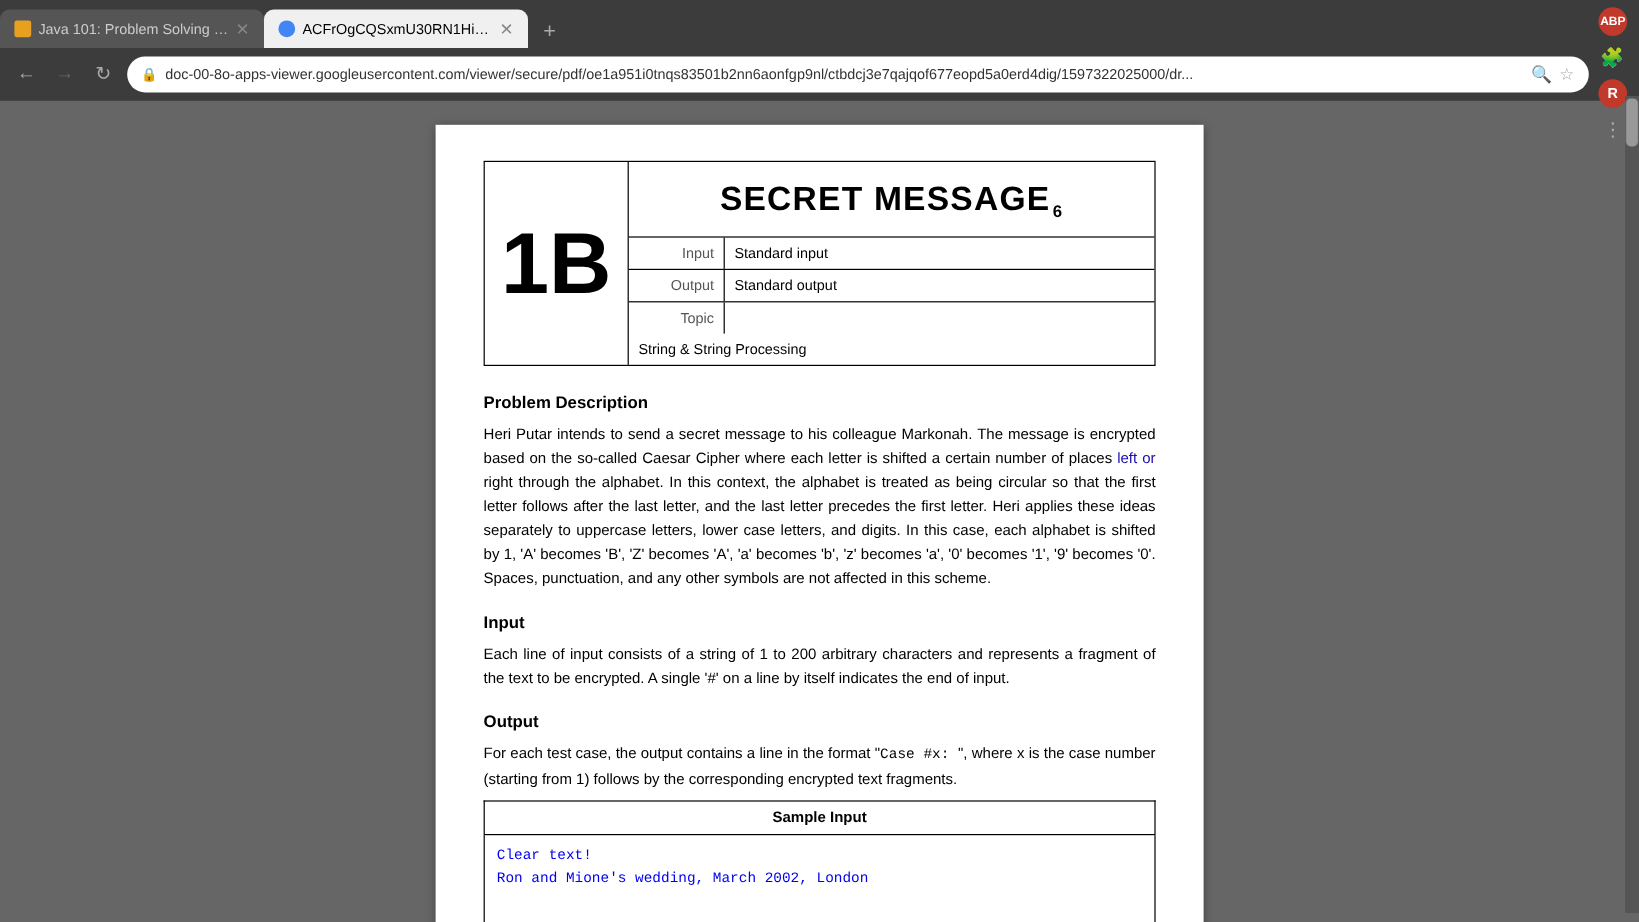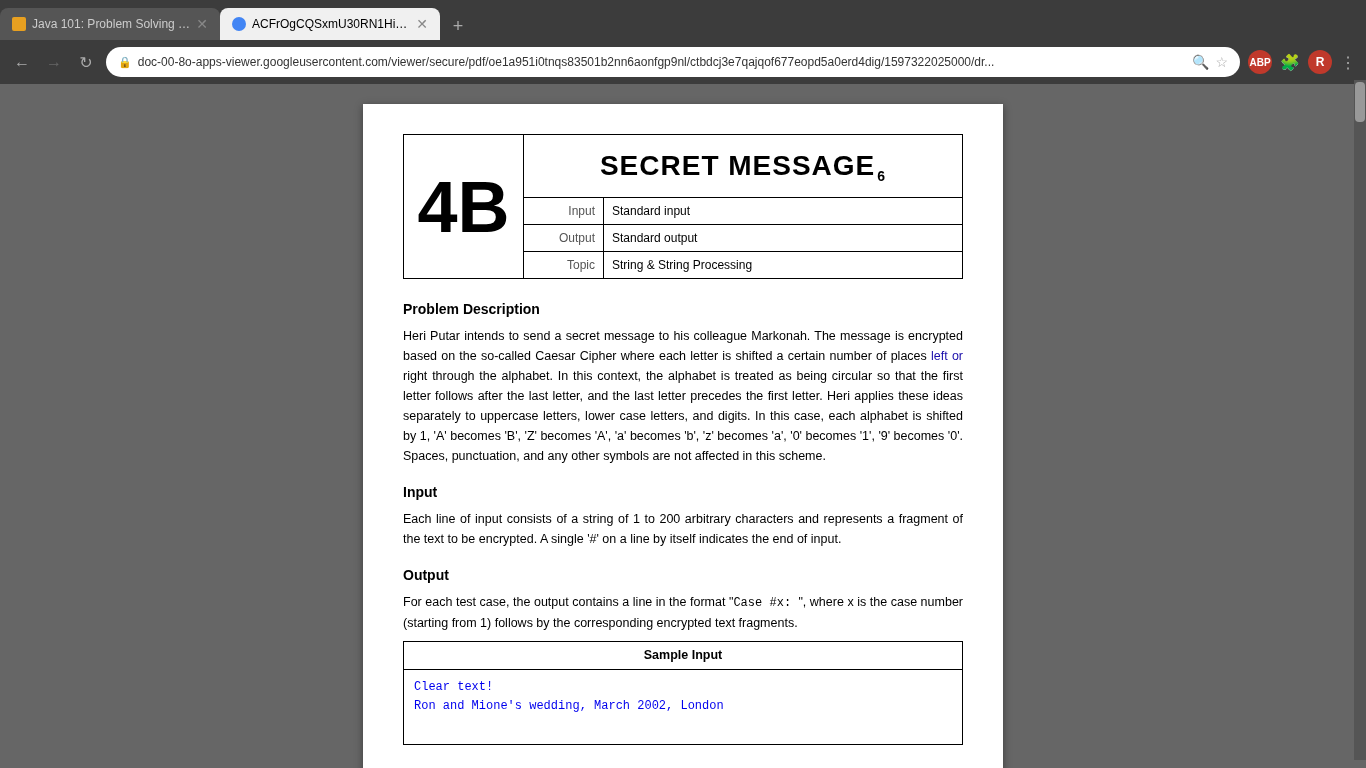--- a/index.html
+++ b/index.html
@@ -15,37 +15,37 @@
     .tab-favicon.pdf { background: #4285f4; border-radius: 50%; }
     .tab-label { flex: 1; overflow: hidden; text-overflow: ellipsis; white-space: nowrap; }
     .tab-close { cursor: pointer; font-size: 14px; color: #888; flex-shrink: 0; }
     .new-tab-btn { width: 28px; height: 28px; display: flex; align-items: center; justify-content: center; color: #aaa; font-size: 18px; cursor: pointer; margin-left: 4px; }
 
     .address-bar { display: flex; align-items: center; background: #3c3c3c; padding: 6px 10px; gap: 8px; height: 44px; }
     .nav-btn { color: #aaa; font-size: 16px; cursor: pointer; width: 24px; text-align: center; }
     .address-input { flex: 1; background: #fff; border: none; border-radius: 20px; padding: 5px 12px; font-size: 12px; color: #333; display: flex; align-items: center; gap: 6px; height: 30px; }
     .address-input .lock-icon { color: #666; font-size: 11px; }
     .address-text { color: #333; font-size: 12px; overflow: hidden; text-overflow: ellipsis; white-space: nowrap; }
-    .toolbar-right { display: flex; align-items: center; gap: 8px; color: #aaa; font-size: 13px; }
+    .toolbar-right { display: flex; align-items: center; gap: 8px; color: #aaa; font-size: 13px; flex-direction: column; }
     .avatar-btn { width: 24px; height: 24px; border-radius: 50%; background: #c0392b; color: white; display: flex; align-items: center; justify-content: center; font-size: 12px; font-weight: bold; }
     .ext-btn { width: 24px; height: 24px; border-radius: 50%; background: #c0392b; color: white; display: flex; align-items: center; justify-content: center; font-size: 10px; font-weight: bold; }
     .puzzle-icon { color: #aaa; font-size: 16px; }
 
     
     .page-wrapper { background: #666; width: 1366px; min-height: 690px; display: flex; justify-content: center; padding: 20px 0; overflow: hidden; }
     .pdf-page { background: white; width: 640px; padding: 30px 40px; box-shadow: 0 2px 8px rgba(0,0,0,0.4); font-family: Arial, sans-serif; font-size: 13px; line-height: 1.5; }
 
     
     .problem-header { display: flex; border: 1.5px solid #000; margin-bottom: 20px; }
     .problem-number { display: flex; align-items: center; justify-content: center; width: 120px; font-size: 72px; font-weight: bold; border-right: 1.5px solid #000; flex-shrink: 0; }
     .problem-info { flex: 1; }
     .problem-title-row { display: flex; align-items: flex-end; justify-content: center; border-bottom: 1.5px solid #000; padding: 10px 0; font-size: 28px; font-weight: bold; letter-spacing: 1px; }
     .problem-title-row sup { font-size: 14px; vertical-align: super; }
     .info-row { display: flex; border-bottom: 1.5px solid #000; }
-    .info-row:last-child { border-bottom: none; }
+    .info-row:last-child { border-bottom: none; flex-direction: column; }
     .info-label { width: 80px; text-align: right; padding: 4px 8px; color: #555; font-size: 12px; border-right: 1.5px solid #000; }
     .info-value { flex: 1; padding: 4px 8px; font-size: 12px; }
 
     
     .section-title { font-weight: bold; font-size: 14px; margin-bottom: 6px; margin-top: 16px; }
     .section-text { font-size: 12.5px; line-height: 1.6; color: #000; margin-bottom: 8px; text-align: justify; }
 
     
     .sample-io-title { font-weight: bold; font-size: 14px; margin-top: 16px; margin-bottom: 8px; }
     .sample-table { width: 100%; border: 1.5px solid #000; border-collapse: collapse; }
@@ -95,21 +95,21 @@
       <div class="avatar-btn">R</div>
       <span style="color:#aaa; font-size:16px; cursor:pointer;">⋮</span>
     </div>
   </div>
 </div>
 
 <div class="page-wrapper">
   <div class="pdf-page">
 
     <div class="problem-header">
-      <div class="problem-number">4B</div>
+      <div class="problem-number">1B</div>
       <div class="problem-info">
         <div class="problem-title-row">
           <span>SECRET MESSAGE</span>
             <sup style="font-size:14px; margin-left:2px;">6</sup>
         </div>
         <div class="info-row">
           <div class="info-label">Input</div>
           <div class="info-value">Standard input</div>
         </div>
         <div class="info-row">

